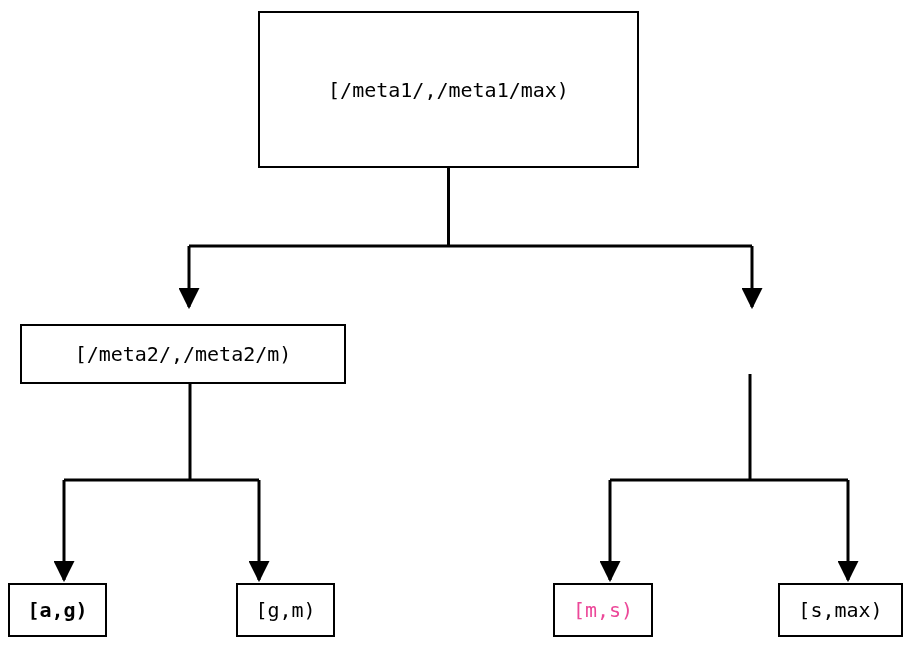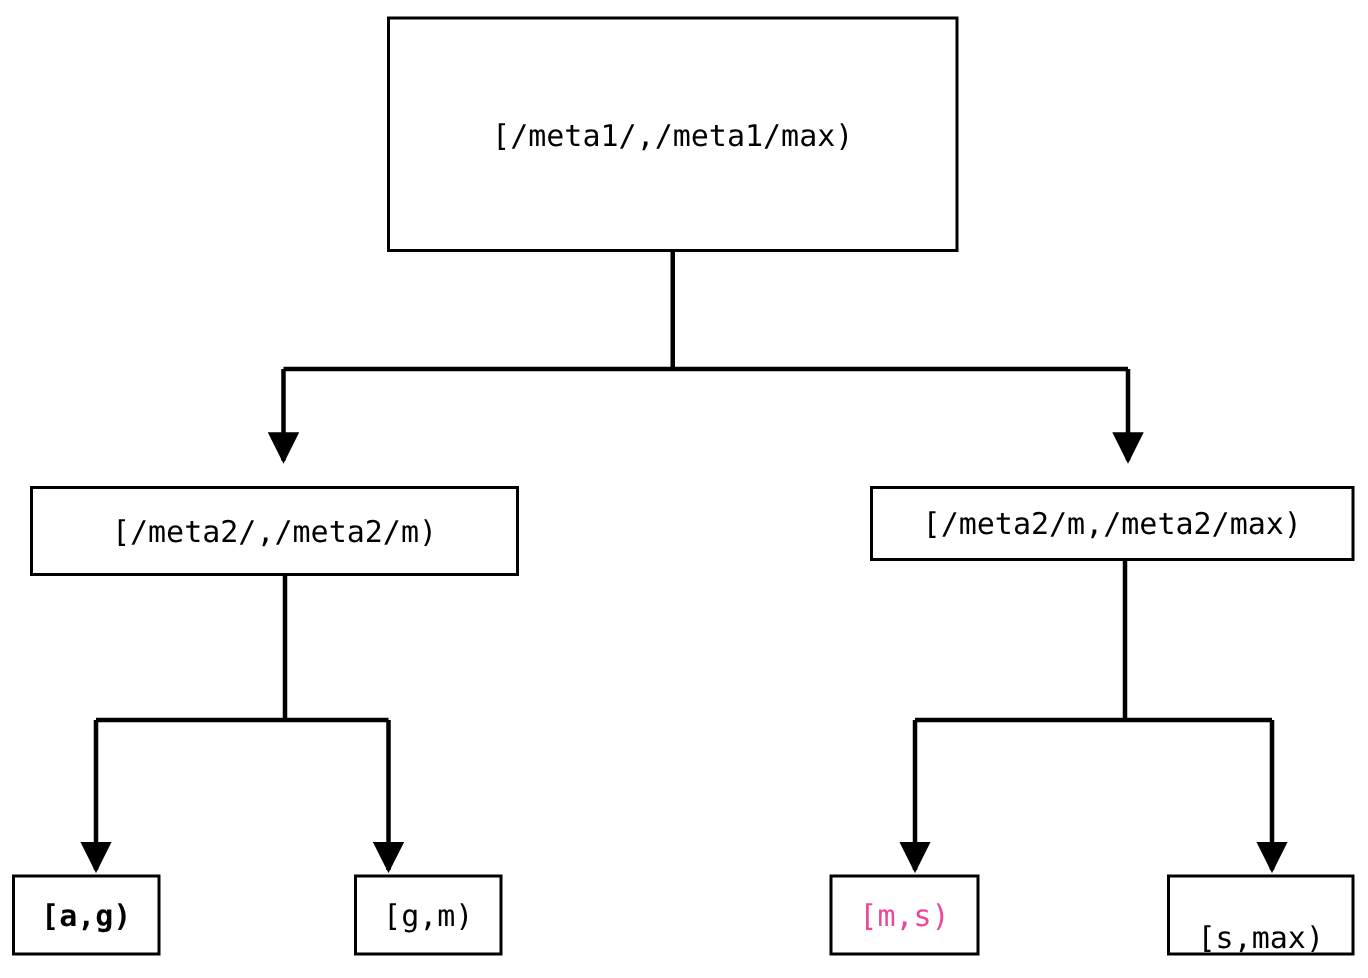--- a/index.html
+++ b/index.html
@@ -87,33 +87,30 @@
   </svg>
 
   <div class="node root" id="n-root" style="left: 258px; top: 11px; width: 381px; height: 157px; border-color: rgb(0, 0, 0); background: rgb(255, 255, 255);">
     <span class="node-label" style="color: rgb(0, 0, 0);">[/meta1/,/meta1/max)</span>
   </div>
 
   <div class="node level2" id="n-mid_left" style="left: 20px; top: 324px; width: 326px; height: 60px; border-color: rgb(0, 0, 0); background: rgb(255, 255, 255);">
     <span class="node-label" style="color: rgb(0, 0, 0);">[/meta2/,/meta2/m)</span>
   </div>
 
-  <div class="node level2" id="n-mid_right" style="left: 580px; top: 324px; width: 323px; height: 50px; border-color: rgb(0, 0, 0); background: rgb(255, 255, 255);">
-    <span class="node-label" style="color: rgb(0, 0, 0);">[/meta2/m,/meta2/max)</span>
-  </div>
 
   <div class="node leaf" id="n-leaf_1" style="left: 8px; top: 583px; width: 99px; height: 54px; border-color: rgb(0, 0, 0); background: rgb(255, 255, 255); font-weight: bold;">
     <span class="node-label" style="color: rgb(0, 0, 0);">[a,g)</span>
   </div>
 
   <div class="node leaf" id="n-leaf_2" style="left: 204px; top: 583px; width: 99px; height: 54px; border-color: rgb(0, 0, 0); background: rgb(255, 255, 255); margin-left: 32px;">
     <span class="node-label" style="color: rgb(0, 0, 0);">[g,m)</span>
   </div>
 
   <div class="node leaf" id="n-leaf_3" style="left: 553px; top: 583px; width: 100px; height: 54px; border-color: rgb(0, 0, 0); background: rgb(255, 255, 255);">
     <span class="node-label" style="color: #ec4899;">[m,s)</span>
   </div>
 
-  <div class="node leaf" id="n-leaf_4" style="left: 778px; top: 583px; width: 125px; height: 54px; border-color: rgb(0, 0, 0); background: rgb(255, 255, 255); align-items: flex-end;">
+  <div class="node leaf" id="n-leaf_4" style="left: 778px; top: 583px; width: 125px; height: 54px; border-color: rgb(0, 0, 0); background: rgb(255, 255, 255);">
     <span class="node-label" style="color: rgb(0, 0, 0);">[s,max)</span>
   </div>
 
 </div>
 
 </body></html>

